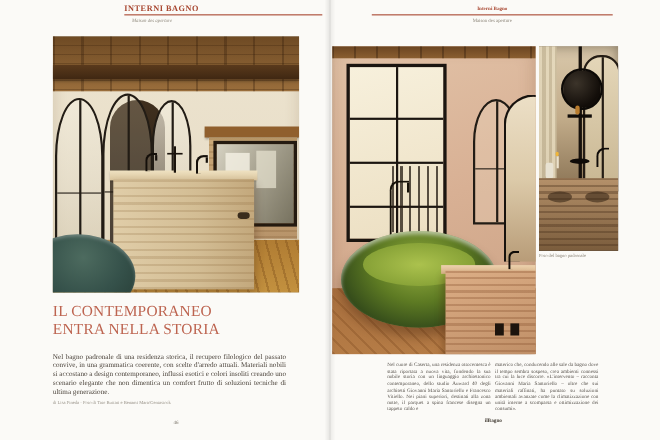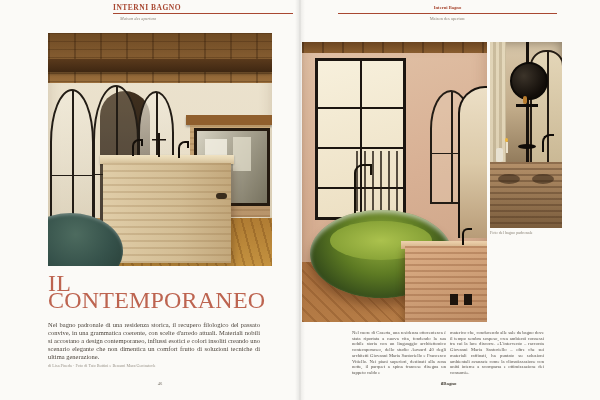--- a/index.html
+++ b/index.html
@@ -129,21 +129,21 @@
   .c-disp{left:6px;top:106px;width:7px;height:14px;border-radius:2px;background:#e8e2d2;}
   .c-candle{left:16px;top:100px;width:2px;height:11px;background:#ece2cc;}
   .c-flame{left:15px;top:96px;width:3px;height:4px;border-radius:50%;background:#f0b63a;}
   .c-counter{left:0;top:120px;width:72px;height:66px;
     background:repeating-linear-gradient(180deg,rgba(70,45,25,.35) 0 2px,transparent 2px 6px),
                linear-gradient(180deg,#b5916a,#7a5c3c);}
   .c-basin1{left:8px;top:132px;width:22px;height:10px;border-radius:50%;background:rgba(50,32,18,.55);}
   .c-basin2{left:42px;top:132px;width:22px;height:10px;border-radius:50%;background:rgba(50,32,18,.55);}
 
   
-  .title{left:48px;top:275px;width:215px;color:#bd6450;font-size:24px;line-height:17px;letter-spacing:.2px;}
+  .title{left:48px;top:275px;width:215px;color:#bd6450;font-size:14px;line-height:17px;letter-spacing:.2px;}
   .intro{left:48px;top:321px;width:212px;font-size:6.5px;line-height:8px;text-align:justify;color:#4c443c;}
   .byline{left:48px;top:363px;width:212px;font-size:4.2px;color:#9a948a;}
   .folio-l{left:48px;top:381px;width:224px;text-align:center;font-size:4.5px;color:#7a746a;}
   .caption{left:490px;top:230px;width:72px;font-size:4.2px;color:#8d867a;}
   .col{top:330px;width:94px;font-size:4.7px;line-height:5.7px;text-align:justify;color:#55504a;}
   .col1{left:352px;}
   .col2{left:450px;}
   .folio-r{left:352px;top:381px;width:193px;text-align:center;font-size:4.8px;font-weight:bold;color:#4a443c;}
 </style>
 </head>
@@ -213,20 +213,21 @@
     <div class="abs c-disp"></div>
     <div class="abs c-candle"></div>
     <div class="abs c-flame"></div>
     <div class="abs c-counter"></div>
     <div class="abs c-basin1"></div>
     <div class="abs c-basin2"></div>
   </div>
 
   <div class="abs title">
     <div>IL CONTEMPORANEO</div>
+    <div>ENTRA NELLA STORIA</div>
   </div>
   <div class="abs intro">Nel bagno padronale di una residenza storica, il recupero filologico del passato convive, in una grammatica coerente, con scelte d'arredo attuali. Materiali nobili si accostano a design contemporaneo, influssi esotici e colori insoliti creando uno scenario elegante che non dimentica un comfort frutto di soluzioni tecniche di ultima generazione.</div>
   <div class="abs byline">di Lisa Pineda · Foto di Tato Buttini e Benami Mara/Gentastock</div>
   <div class="abs folio-l">46</div>
 
   <div class="abs caption">Foto del bagno padronale</div>
   <div class="abs col col1">Nel cuore di Caserta, una residenza ottocentesca è stata riportata a nuova vita, fondendo la sua nobile storia con un linguaggio architettonico contemporaneo, dello studio Auward 40 degli architetti Giovanni Maria Santoriello e Francesco Vitiello. Nei piani superiori, destinati alla zona notte, il parquet a spina francese disegna un tappeto caldo e</div>
   <div class="abs col col2">materico che, conducendo alle sale da bagno dove il tempo sembra sospeso, crea ambienti connessi tra cui la luce discorre. «L'intervento – racconta Giovanni Maria Santoriello – oltre che sui materiali raffinati, ha puntato su soluzioni ambientali avanzate come la climatizzazione con unità interne a scomparsa e ottimizzazione dei consumi».</div>
   <div class="abs folio-r">ilBagno</div>
 

